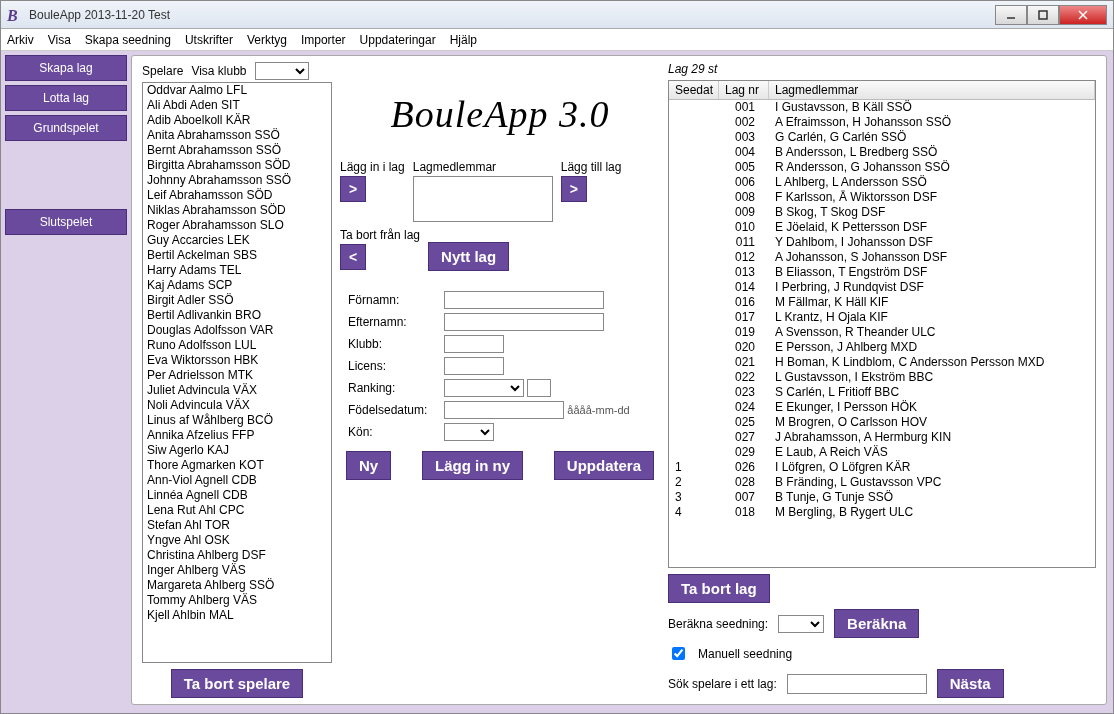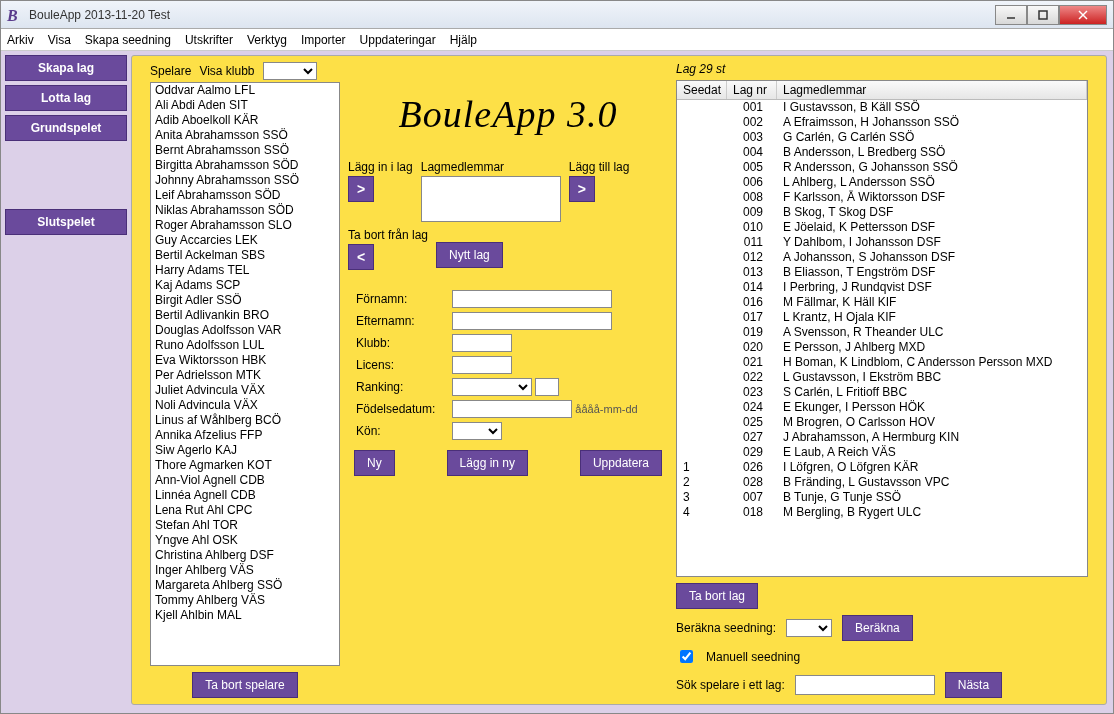--- a/index.html
+++ b/index.html
@@ -17,42 +17,42 @@
 
   
   .menubar { background:#fff; height:22px; display:flex; align-items:center; padding:8px 6px; gap:14px; border-bottom:1px solid #ccc; font-size:12px; }
   .menubar span { cursor:default; }
 
   
   .client { display:flex; height: calc(714px - 28px - 22px - 4px); padding: 4px 6px 6px 4px; gap: 4px; }
 
   
   .side { width: 122px; display:flex; flex-direction:column; gap:4px; }
-  .sidebtn { background:#6a4a9c; color:#fff; font-weight:bold; font-size:12px; height:26px; border:1px solid #4a2f78; display:flex; align-items:center; justify-content:center; }
+  .sidebtn { background:#6a4a9c; color:#fff; font-weight:normal; font-size:12px; height:26px; border:1px solid #4a2f78; display:flex; align-items:center; justify-content:center; }
   .sidebtn.spacer { background:transparent; border:none; height:60px; }
 
   
-  .main { flex:1; background:#fde047; border:1px solid #aaa; border-radius:3px; padding:6px 18px; position:relative; display:grid; grid-template-columns: 190px 320px 1fr; gap: 8px; }
+  .main { flex:1; background:#ffffff; border:1px solid #aaa; border-radius:3px; padding:6px 10px; position:relative; display:grid; grid-template-columns: 190px 320px 1fr; gap: 8px; }
 
   
   .col1 { display:flex; flex-direction:column; }
   .col1 .hdr { display:flex; align-items:center; gap:8px; font-size:12px; margin-bottom:2px; }
   .listbox { flex:1; background:#fff; border:1px solid #888; overflow-y:scroll; font-size:12px; line-height:15px; }
   .listbox div { padding:0 4px; white-space:nowrap; }
   .pselect { border:1px solid #888; background:#fff; font-size:11px; width:54px; height:18px; }
   .sel { border:1px solid #888; background:#fff; font-size:11px; height:18px; }
 
   
   .col2 { display:flex; flex-direction:column; position:relative; }
   .applogo { font-family: "Times New Roman", serif; font-style: italic; font-size: 38px; font-weight: 500; text-align:center; margin:30px 0 24px 0; color:#000; letter-spacing:1px; }
   .mid-row { display:flex; align-items:flex-start; gap:8px; font-size:12px; margin-bottom:6px; }
   .mid-col { display:flex; flex-direction:column; align-items:flex-start; gap:2px; }
   .sqbtn { width:26px; height:26px; background:#6a4a9c; color:#fff; border:1px solid #4a2f78; display:flex; align-items:center; justify-content:center; font-weight:bold; font-size:14px; }
   .txtarea { width:140px; height:46px; background:#fff; border:1px solid #888; }
-  .pbtn { background:#6a4a9c; color:#fff; border:1px solid #4a2f78; font-weight:normal; font-size:12px; padding:5px 12px; }
+  .pbtn { background:#6a4a9c; color:#fff; border:1px solid #4a2f78; font-weight:bold; font-size:15px; padding:5px 12px; }
 
   .formgrid { display:grid; grid-template-columns: 96px 1fr; row-gap:4px; align-items:center; font-size:12px; margin:14px 4px 10px 8px; }
   .formgrid input[type=text] { border:1px solid #888; background:#fff; height:18px; font-size:12px; padding:0 2px; }
   .formgrid .short { width:60px; }
   .formgrid .med { width:120px; }
   .formgrid .long { width:160px; }
   .formgrid .combo { width:80px; height:18px; }
   .btnrow { display:flex; gap:20px; justify-content:space-between; padding:0 6px; }
 
   

